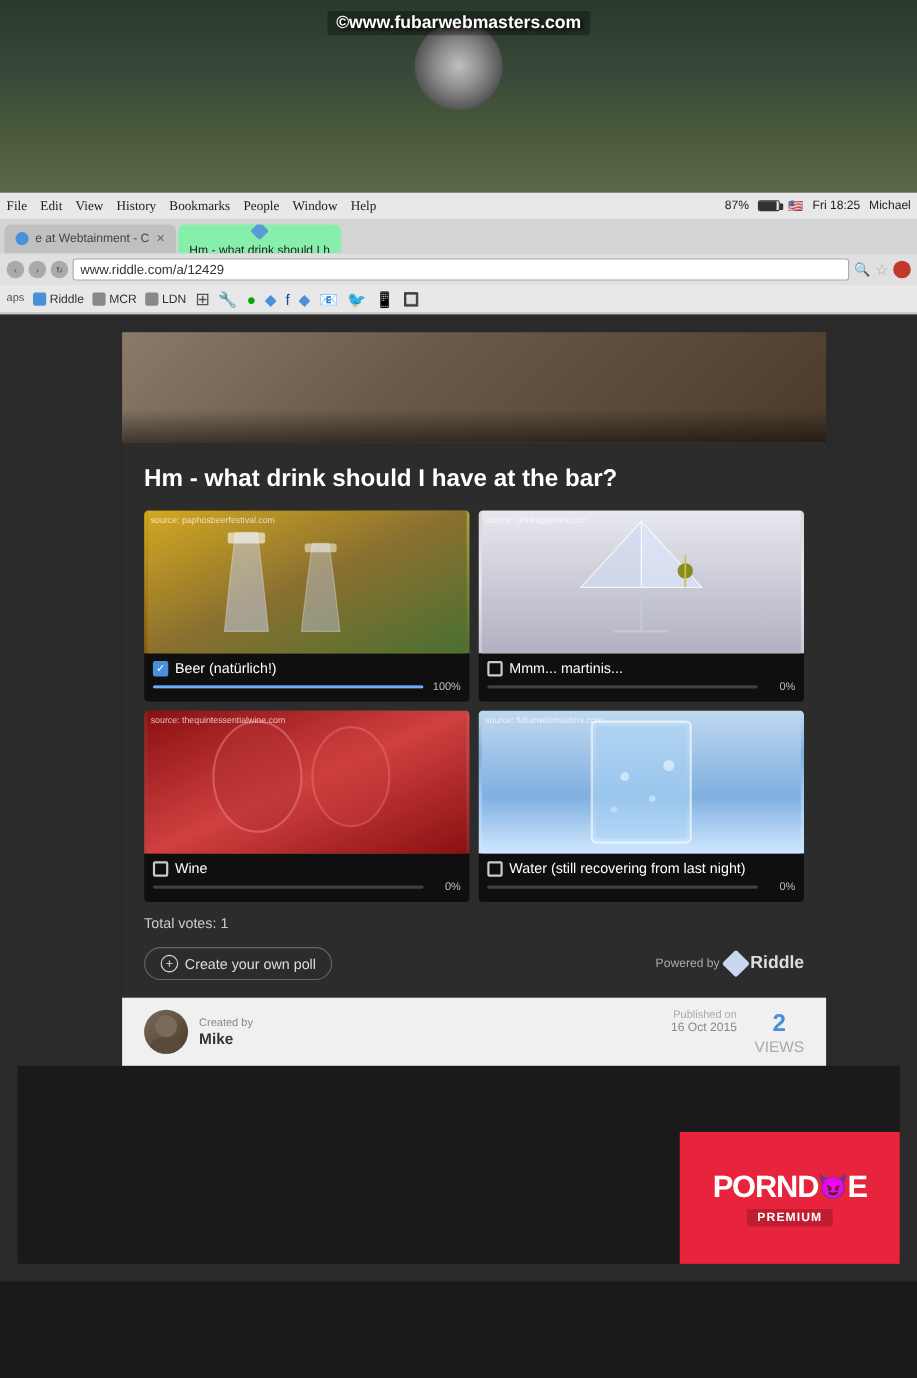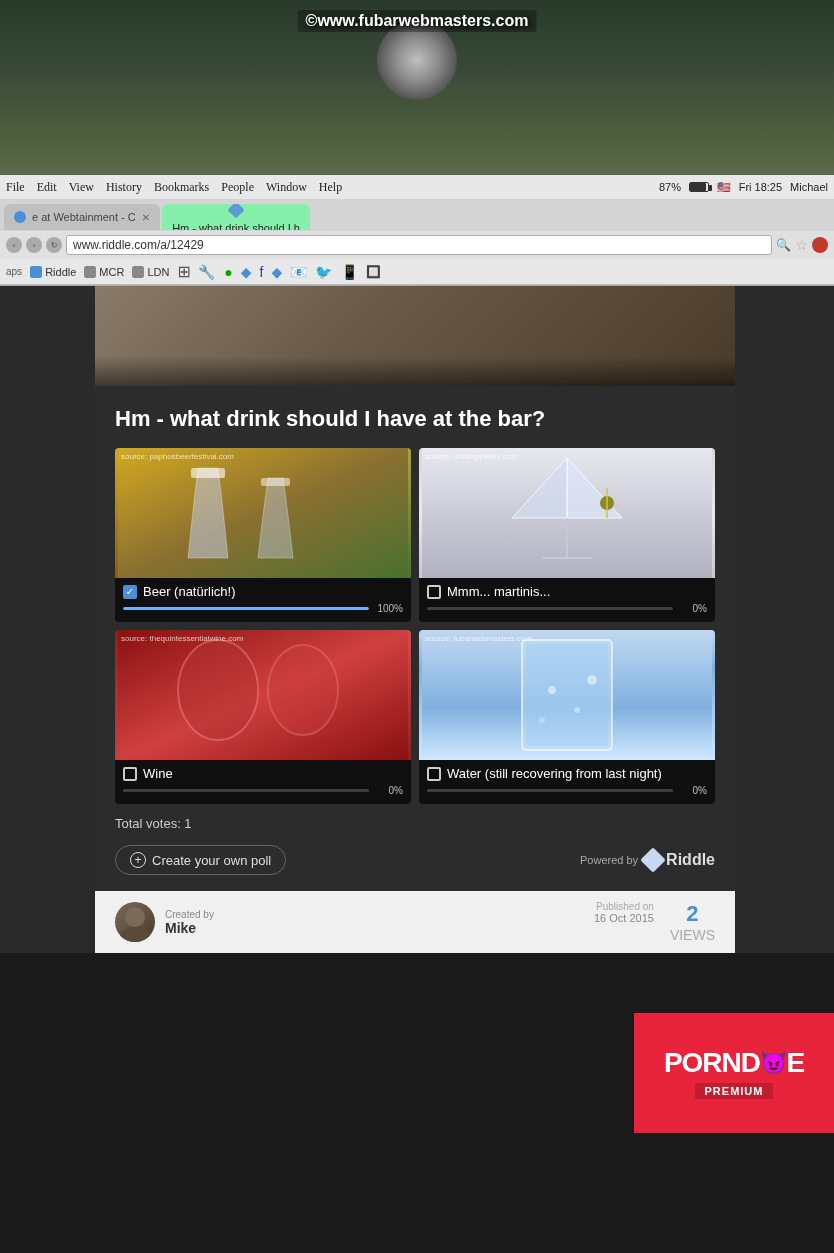--- a/index.html
+++ b/index.html
@@ -186,21 +186,21 @@
     }
     .bm-icon {
       width: 12px; height: 12px;
       border-radius: 2px;
       flex-shrink: 0;
     }
 
     
     .main-content {
       background: #2a2a2a;
-      padding: 0;
+      padding: 16px;
       position: relative;
     }
 
     
     .poll-wrapper {
       margin: 0 auto;
       width: 640px;
       margin-left: 95px;
     }
 

